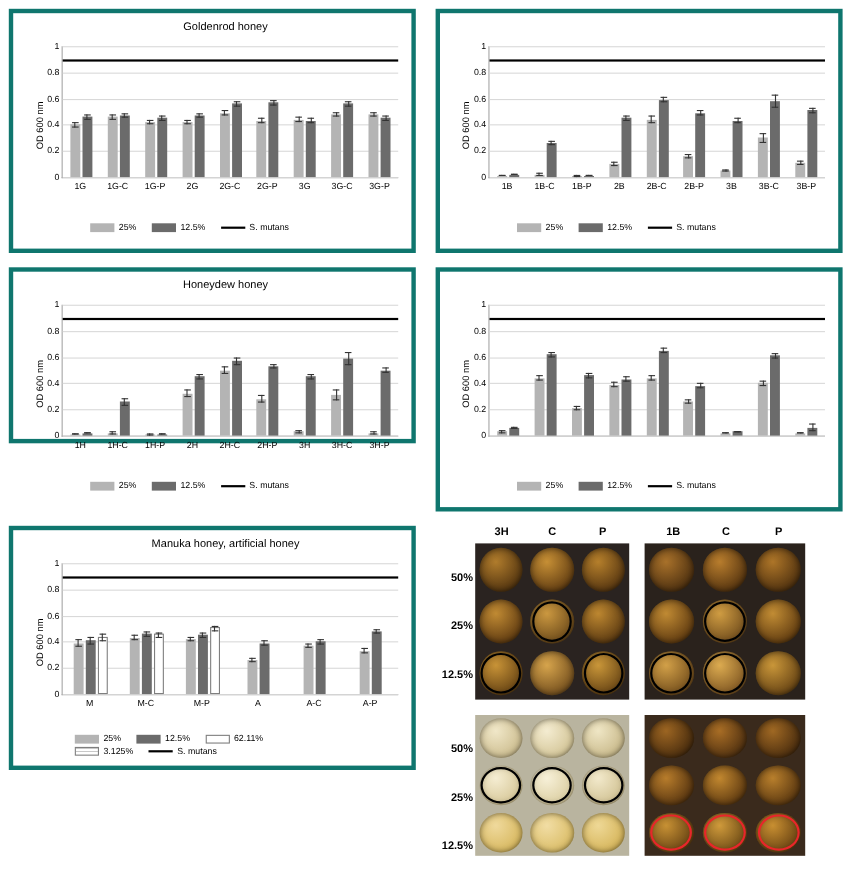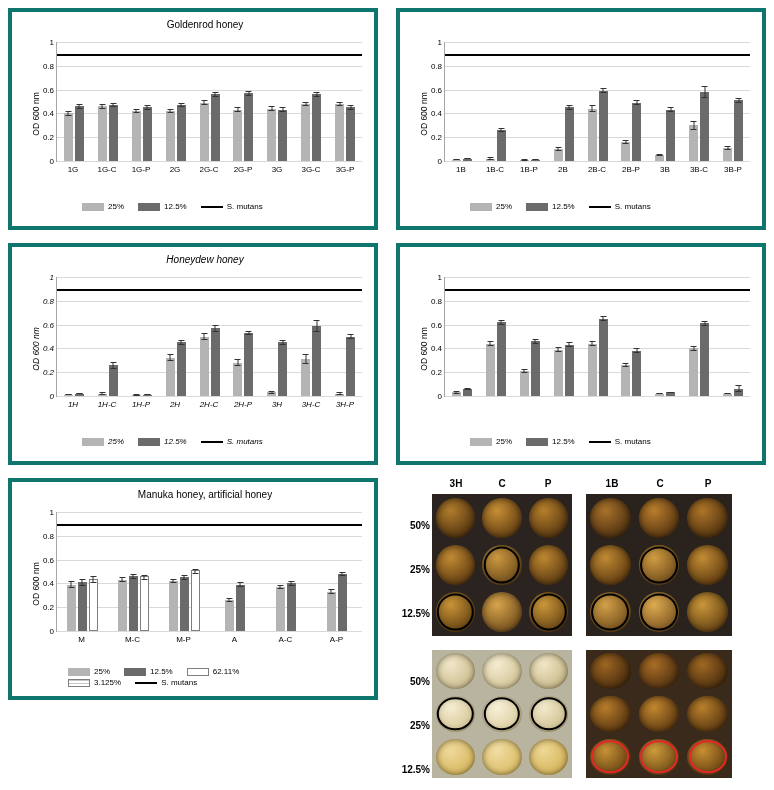--- a/index.html
+++ b/index.html
@@ -355,21 +355,21 @@
         <span class="swatch c125"></span>
         <span>12.5%</span>
       </div>
       <div class="legend-item">
         <span class="swatch line"></span>
         <span>S. mutans</span>
       </div>
     </div>
 </div>
 
-<div class="panel" style="left:8px;top:243px;width:370px;height:222px;font-style:italic;">
+<div class="panel" style="left:8px;top:243px;width:370px;height:160px;">
   <div class="panel-title">Honeydew honey</div>
   <div class="chart-area" style="position:absolute;left:0;top:22px;width:370px;height:160px;">
     <div class="ylabel">OD 600 nm</div>
     <div class="plot" id="plot2" style="left:44px;top:8px;width:306px;height:120px;">
         <div class="gridline" style="top: 119px;"></div>
         <div class="ytick" style="top: 119px;">0</div>
         <div class="gridline" style="top: 95.2px;"></div>
         <div class="ytick" style="top: 95.2px;">0.2</div>
         <div class="gridline" style="top: 71.4px;"></div>
         <div class="ytick" style="top: 71.4px;">0.4</div>

